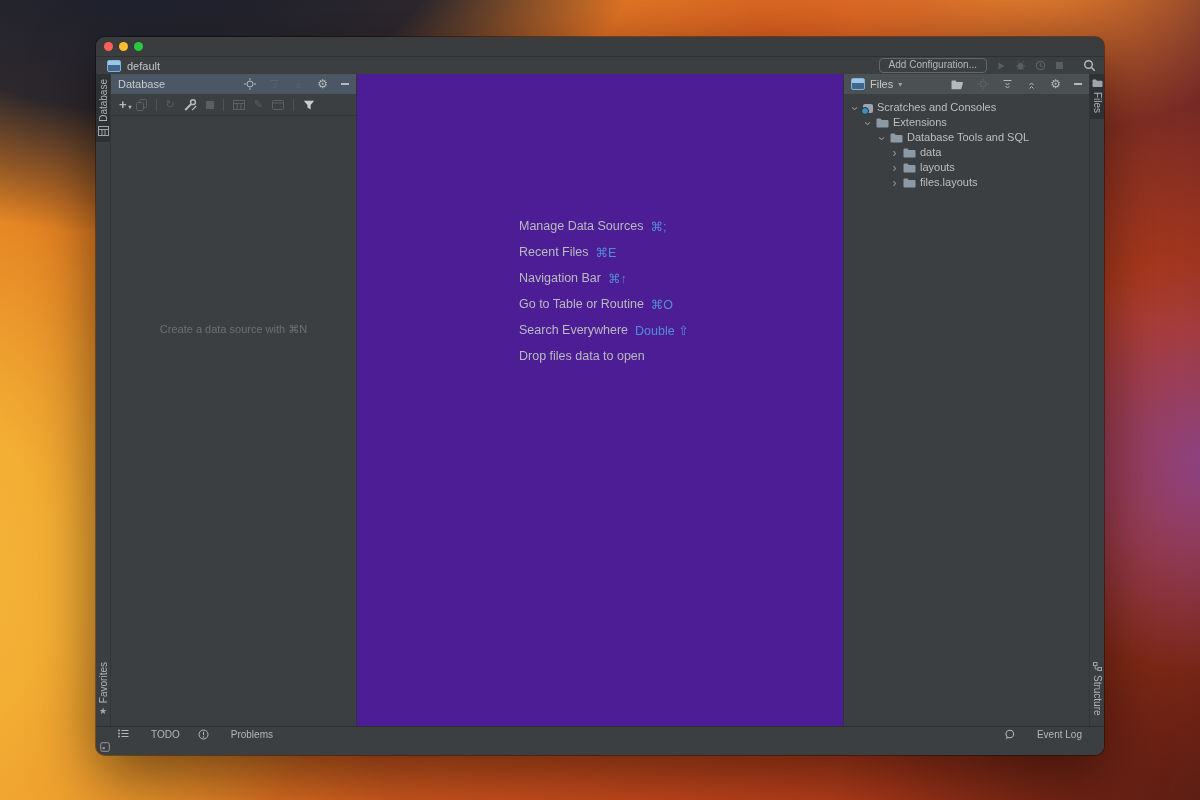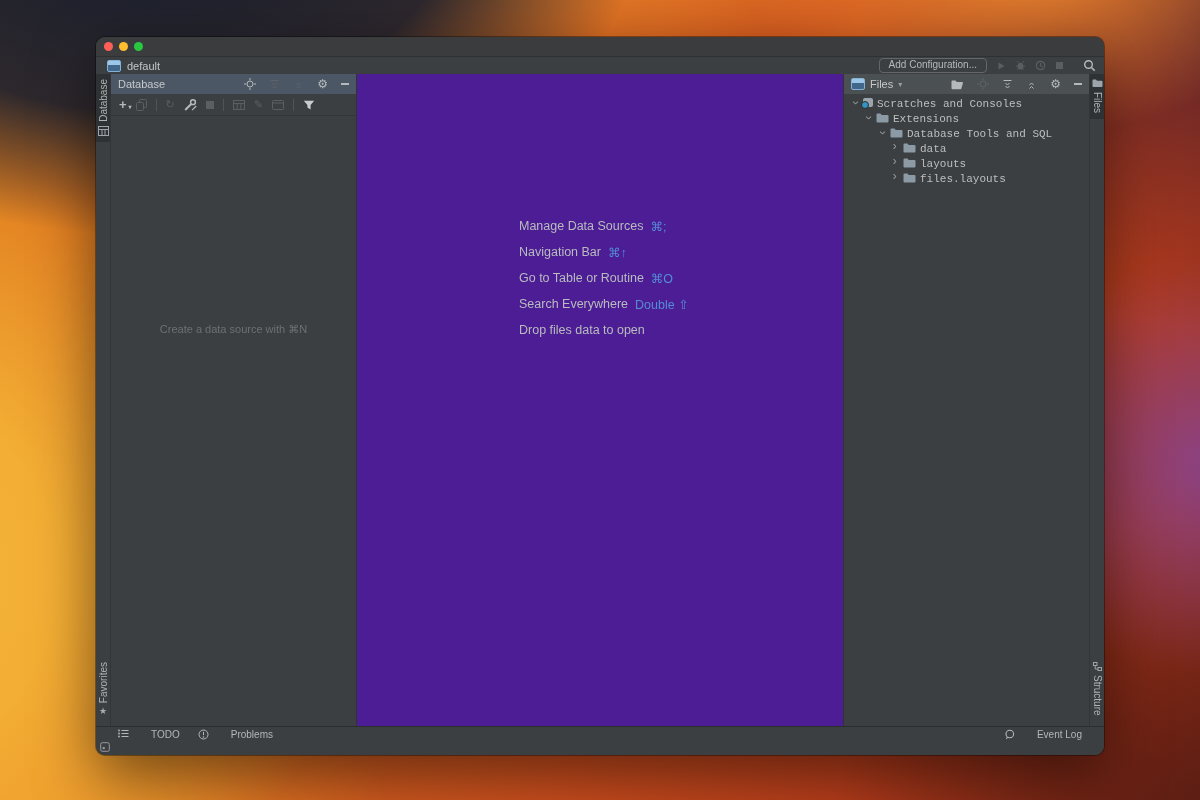--- a/index.html
+++ b/index.html
@@ -68,21 +68,21 @@
   .db-empty{flex:1;display:flex;justify-content:center;align-items:flex-start;}
   .db-empty span{margin-top:207px;color:#6d7072;font-size:11px;}
   
   .editor{flex:1;background:#4c1d95;min-width:0;}
   .shortcuts{padding:139px 0 0 162px;}
   .sc-row{height:26px;display:flex;align-items:center;gap:7px;font-size:12.5px;}
   .sc-label{color:#b9bcbe;}
   .sc-keys{color:#548dd6;}
   
   .tree{padding-top:4px;font-size:11px;color:#bcbec0;}
-  .trow{height:15px;display:flex;align-items:flex-start;gap:4px;font-family:Liberation Mono, monospace;}
+  .trow{height:15px;display:flex;align-items:flex-end;gap:4px;}
   .lv0{padding-left:6px;}.lv1{padding-left:19px;}.lv2{padding-left:33px;}.lv3{padding-left:46px;}
   .chev{width:9px;color:#91969a;font-size:12px;line-height:9px;display:inline-block;text-align:center;flex:none;}
   .chev.open{transform:rotate(90deg);}
   .fic{display:inline-flex;flex:none;}
   .scratch{position:relative;width:10px;height:9px;background:#9aa5ad;border-radius:2px;display:inline-block;}
   .scratch::after{content:"";position:absolute;left:-2px;bottom:-2px;width:6px;height:6px;border-radius:50%;background:#3592c4;border:1px solid #2b2b2b;}
   
   .statusbar{height:15px;flex:none;border-top:1px solid #2c2e2f;display:flex;align-items:center;justify-content:space-between;padding:0 22px;font-size:10px;color:#b4b6b8;background:#3c3f41;}
   .sb-group{display:flex;align-items:center;gap:18px;}
   .sb-item{display:flex;gap:22px;}
@@ -234,20 +234,24 @@
       </div>
     </div>
 
     <div class="editor">
       <div class="shortcuts">
         <div class="sc-row">
           <span class="sc-label">Manage Data Sources</span>
           <span class="sc-keys">⌘;</span>
         </div>
         <div class="sc-row">
+          <span class="sc-label">Recent Files</span>
+          <span class="sc-keys">⌘E</span>
+        </div>
+        <div class="sc-row">
           <span class="sc-label">Navigation Bar</span>
           <span class="sc-keys">⌘↑</span>
         </div>
         <div class="sc-row">
           <span class="sc-label">Go to Table or Routine</span>
           <span class="sc-keys">⌘O</span>
         </div>
         <div class="sc-row">
           <span class="sc-label">Search Everywhere</span>
           <span class="sc-keys">Double ⇧</span>

